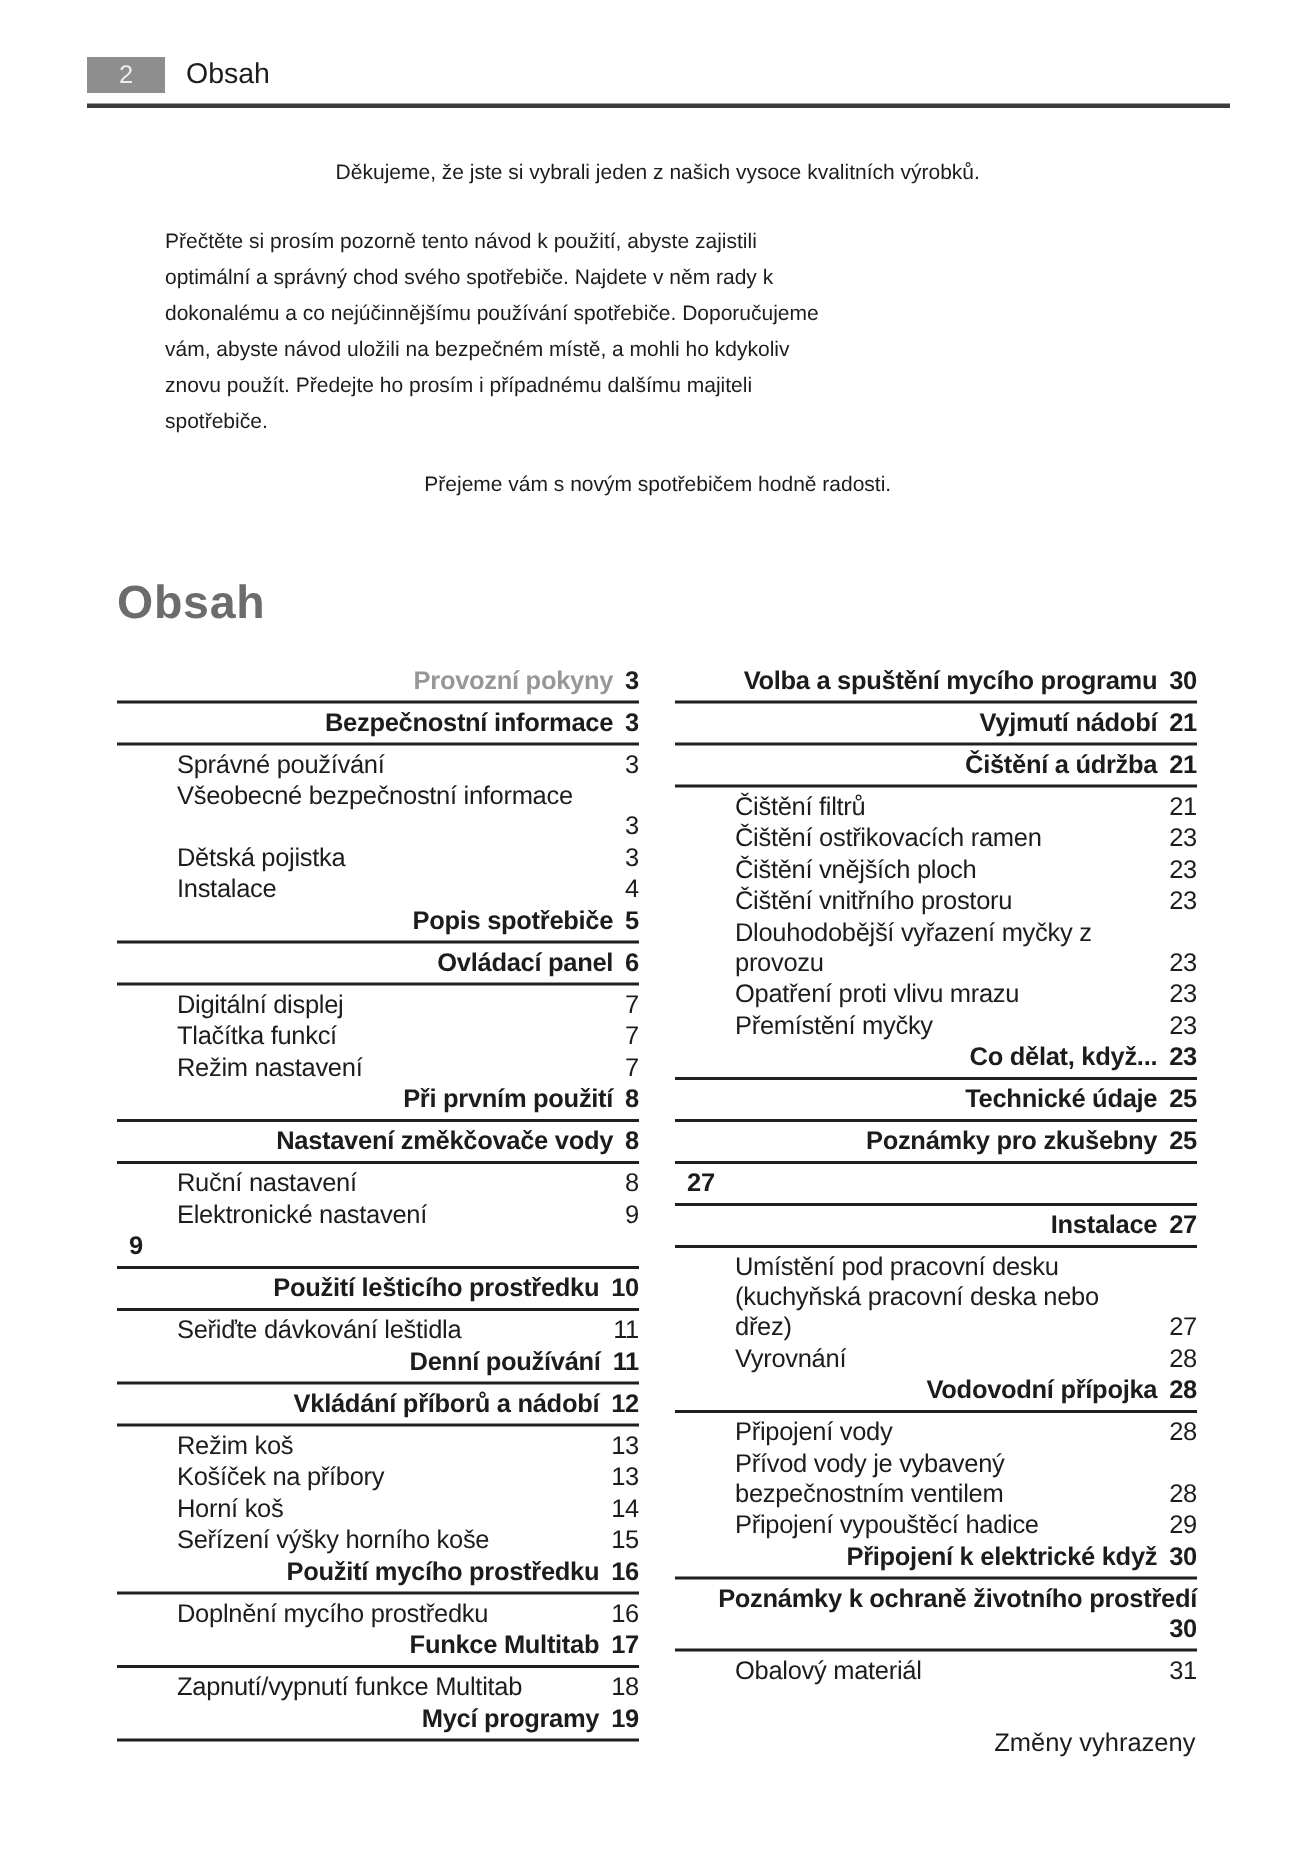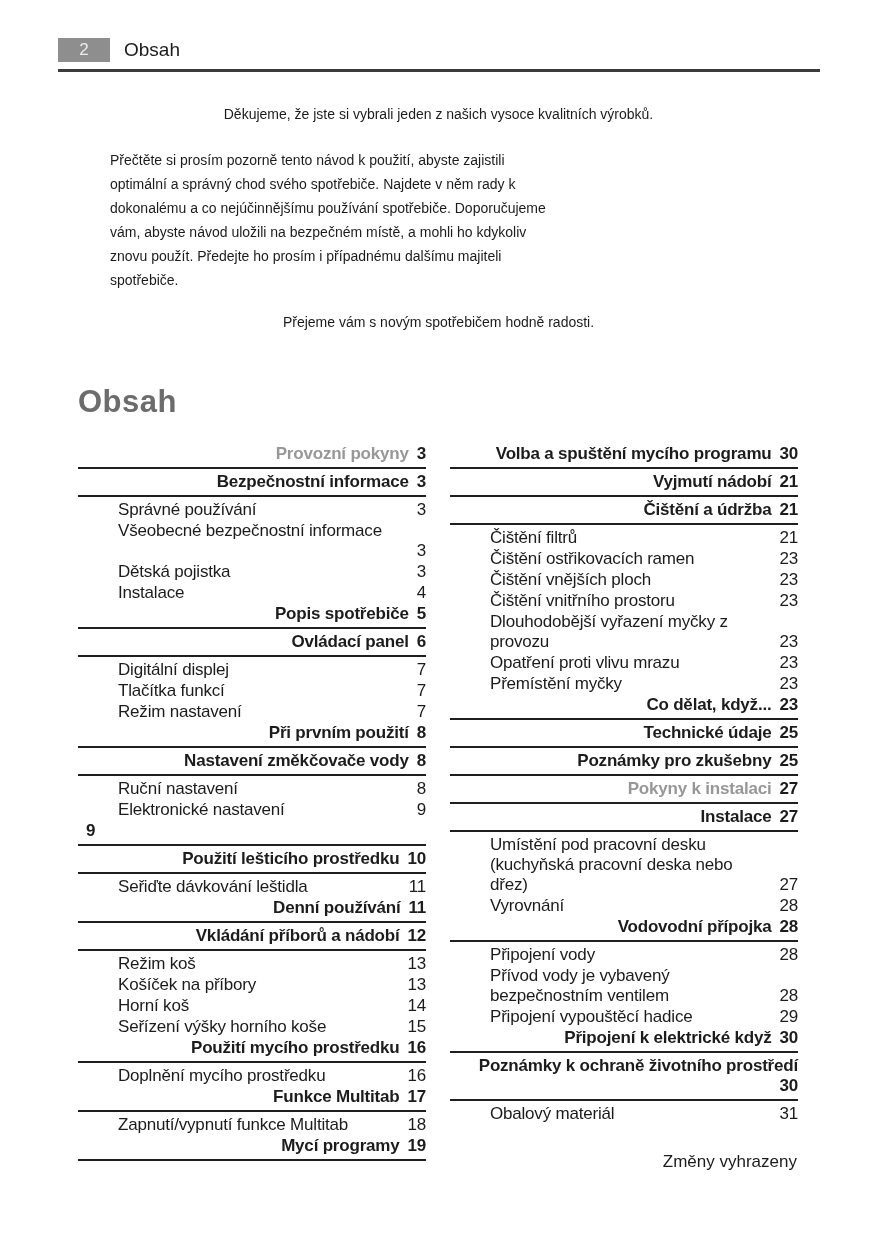--- a/index.html
+++ b/index.html
@@ -276,21 +276,20 @@
         </div>
         <div class="toc-row major">
           <span class="toc-title">Technické údaje</span>
           <span class="toc-page">25</span>
         </div>
         <div class="toc-row major">
           <span class="toc-title">Poznámky pro zkušebny</span>
           <span class="toc-page">25</span>
         </div>
         <div class="toc-row major-gray">
-          <span class="toc-title">Pokyny k instalaci</span>
           <span class="toc-page">27</span>
         </div>
         <div class="toc-row major">
           <span class="toc-title">Instalace</span>
           <span class="toc-page">27</span>
         </div>
         <div class="toc-row sub">
           <span class="toc-title">Umístění pod pracovní desku
 (kuchyňská pracovní deska nebo
 dřez)</span>

